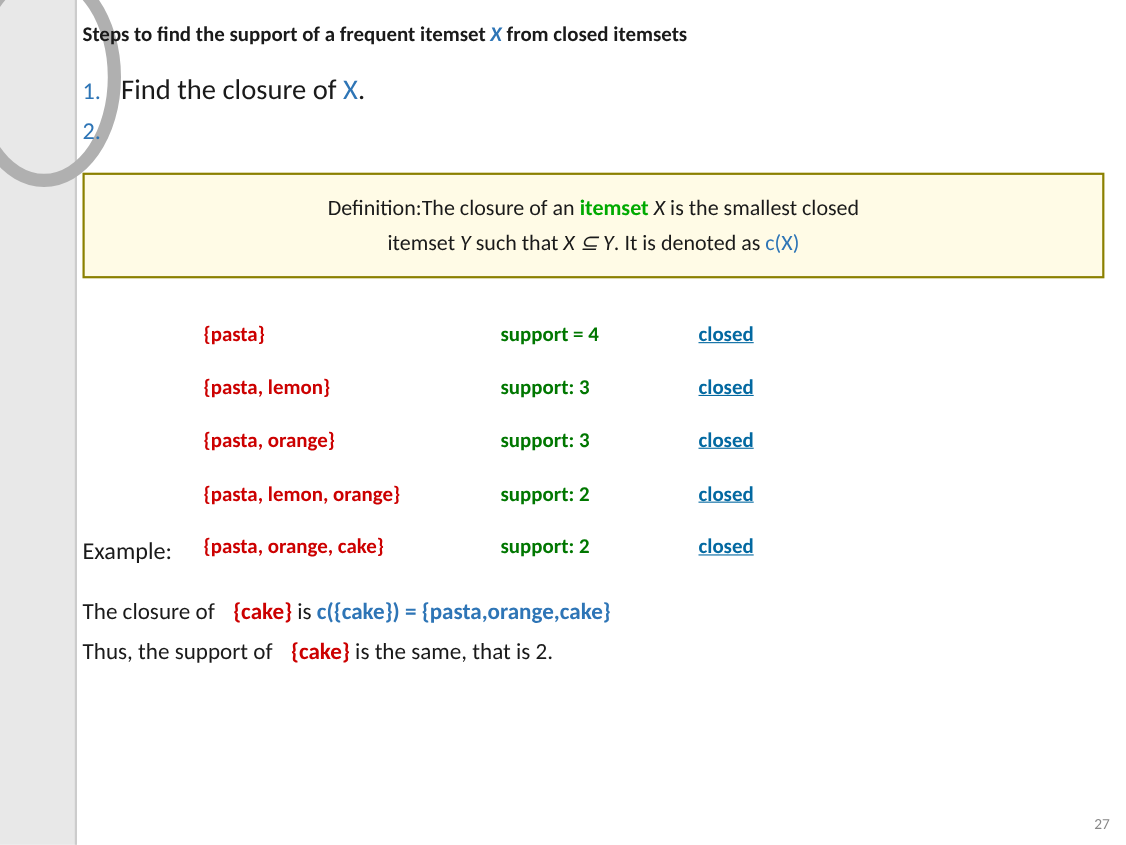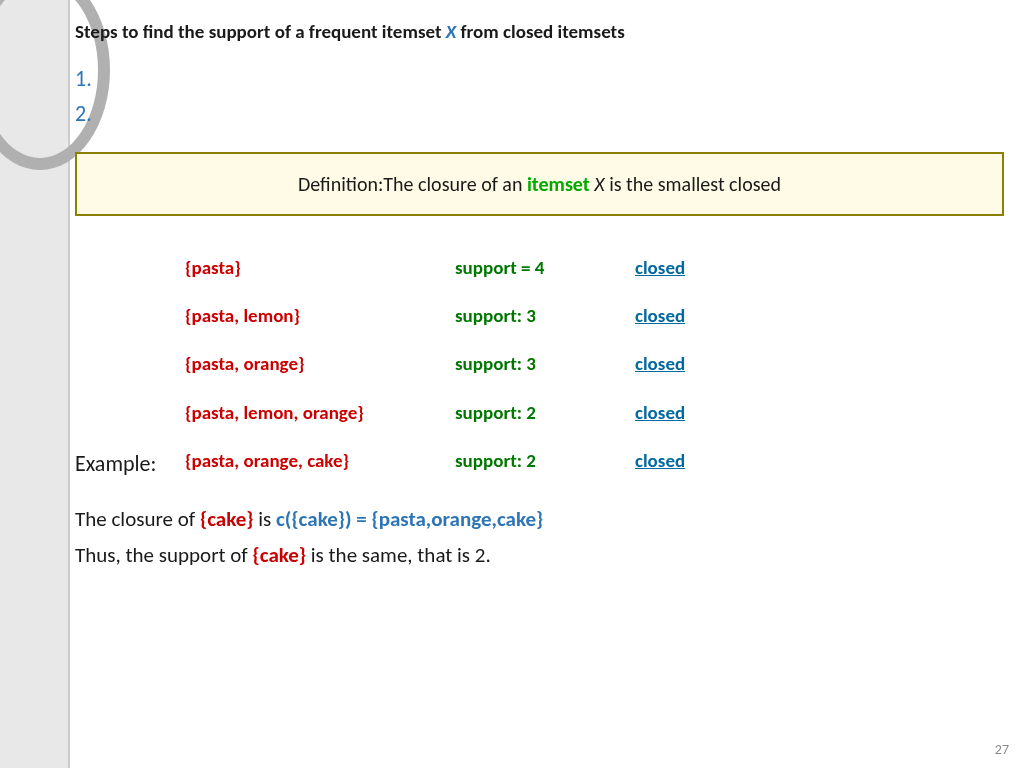--- a/index.html
+++ b/index.html
@@ -147,20 +147,21 @@
 
     
     .closure-conclusion {
       font-size: 21px;
       color: #1a1a1a;
       line-height: 1.7;
     }
     .closure-red {
       color: #CC0000;
       font-weight: bold;
+      margin-left: 12px;
     }
     .closure-blue {
       color: #2E75B6;
       font-weight: bold;
     }
 
     
     .page-number {
       position: absolute;
       bottom: 10px;
@@ -178,29 +179,35 @@
 
 <div class="main-content">
 
   <div class="title">
     <span>Steps to find the support of a frequent itemset </span><span class="x-blue">X</span><span> from closed itemsets</span>
   </div>
 
   <ol class="steps-list">
     <li>
       <span class="num">1.</span>
+      <span>
+        <span>Find the closure of </span><span class="x-blue">X</span><span>.</span>
+      </span>
     </li>
     <li>
       <span class="num">2.</span>
     </li>
   </ol>
 
   <div class="definition-box">
     <div class="def-text">
       <span class="def-bold">Definition</span><span>:</span><span>The closure of an </span><span class="def-itemset">itemset</span><span class="def-italic"> X </span><span> is the smallest closed</span>
+    </div>
+    <div class="def-text">
+      <span>itemset </span><span class="def-italic">Y </span><span> such that </span><span class="def-italic">X ⊆ Y</span><span>. It is denoted as </span><span class="def-cx def-bold">c(X)</span>
     </div>
   </div>
 
   <div class="example-section">
     <div class="example-label">Example:</div>
     <div class="example-table">
       <div class="col-itemsets">
         <div class="example-row itemset-red"><span>{pasta}</span></div>
         <div class="example-row itemset-red"><span>{pasta, lemon}</span></div>
         <div class="example-row itemset-red"><span>{pasta, orange}</span></div>

